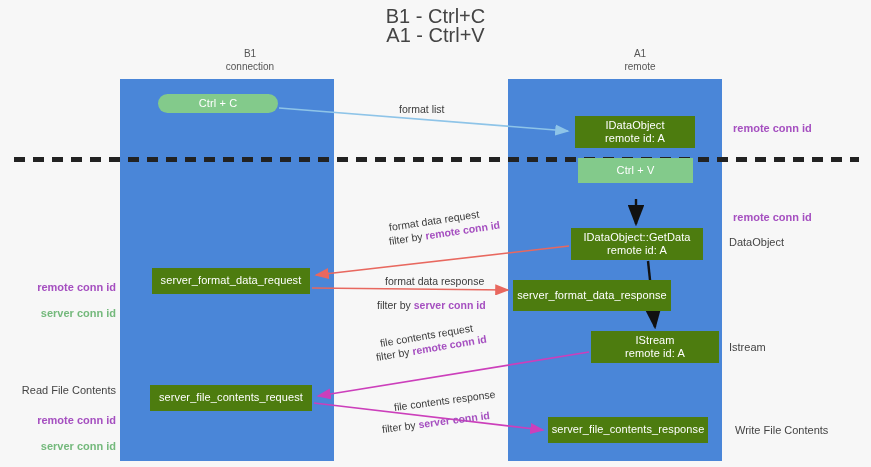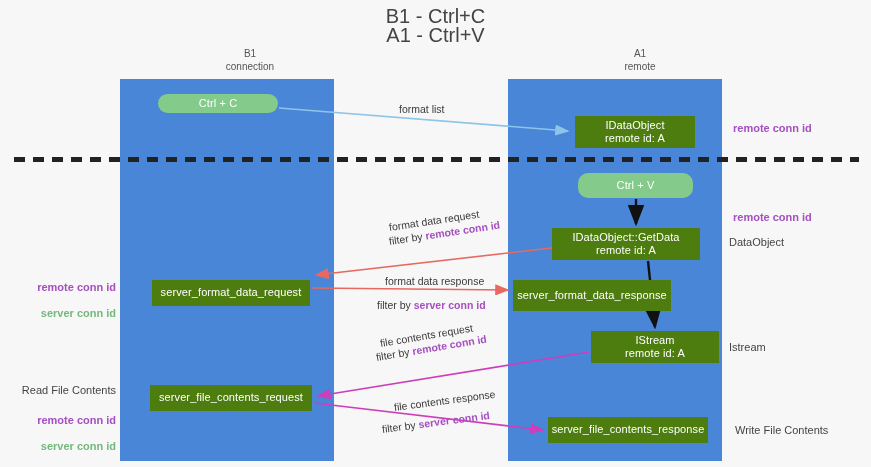--- a/index.html
+++ b/index.html
@@ -76,23 +76,23 @@
     line-height: 13.5px;
     text-align: center;
     white-space: pre-line;
     letter-spacing: 0.1px;
   }
   .node.green  { background: #83ca8b; }
   .node.orange { background: #4d7c0f; }
 
   #n-ctrlc  { left: 158px; top: 94px;  width: 120px; height: 19px; border-radius: 14px; }
   #n-ido    { left: 575px; top: 116px; width: 120px; height: 32px; }
-  #n-ctrlv  { left: 578px; top: 173px; width: 115px; height: 25px; border-radius: 10px; }
-  #n-getdata{ left: 552px; top: 228px; width: 148px; height: 32px; }
-  #n-sfdreq { left: 152px; top: 280px; width: 158px; height: 26px; }
+  #n-ctrlv  { left: 578px; top: 158px; width: 115px; height: 25px; }
+  #n-getdata{ left: 571px; top: 228px; width: 132px; height: 32px; }
+  #n-sfdreq { left: 152px; top: 268px; width: 158px; height: 26px; }
   #n-sfdres { left: 513px; top: 280px; width: 158px; height: 31px; }
   #n-istream{ left: 591px; top: 331px; width: 128px; height: 32px; }
   #n-sfcreq { left: 150px; top: 385px; width: 162px; height: 26px; }
   #n-sfcres { left: 548px; top: 417px; width: 160px; height: 26px; }
 
   
   .side-label {
     position: absolute;
     font-size: 11px;
     line-height: 13px;

